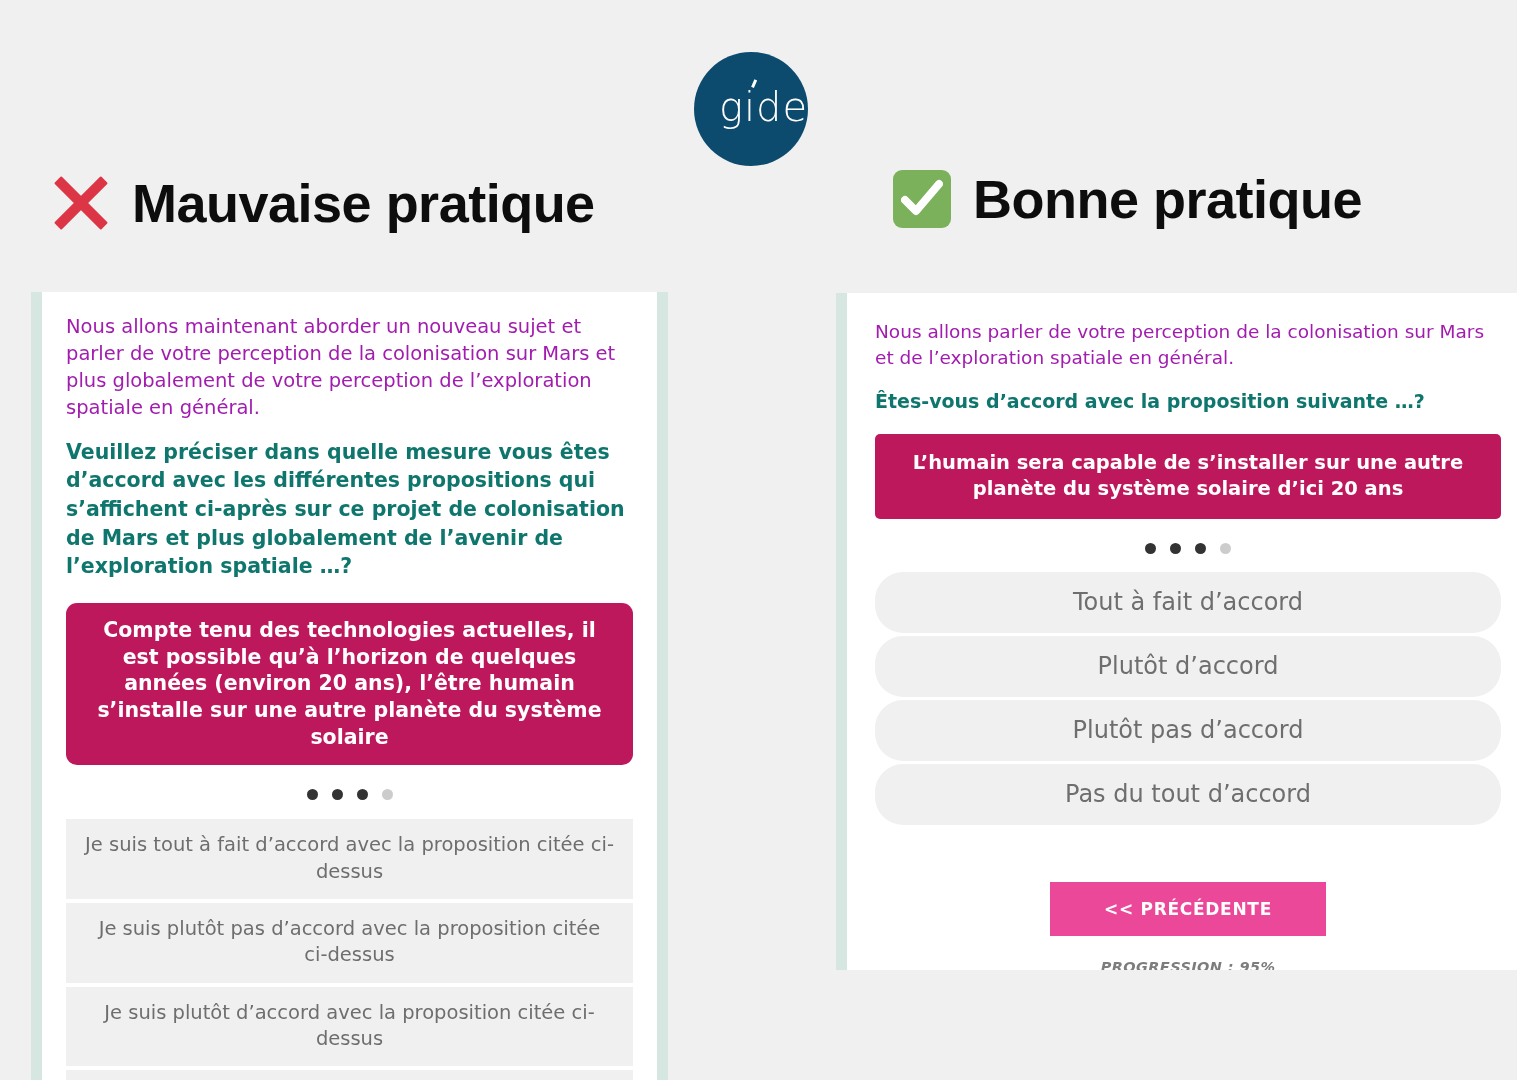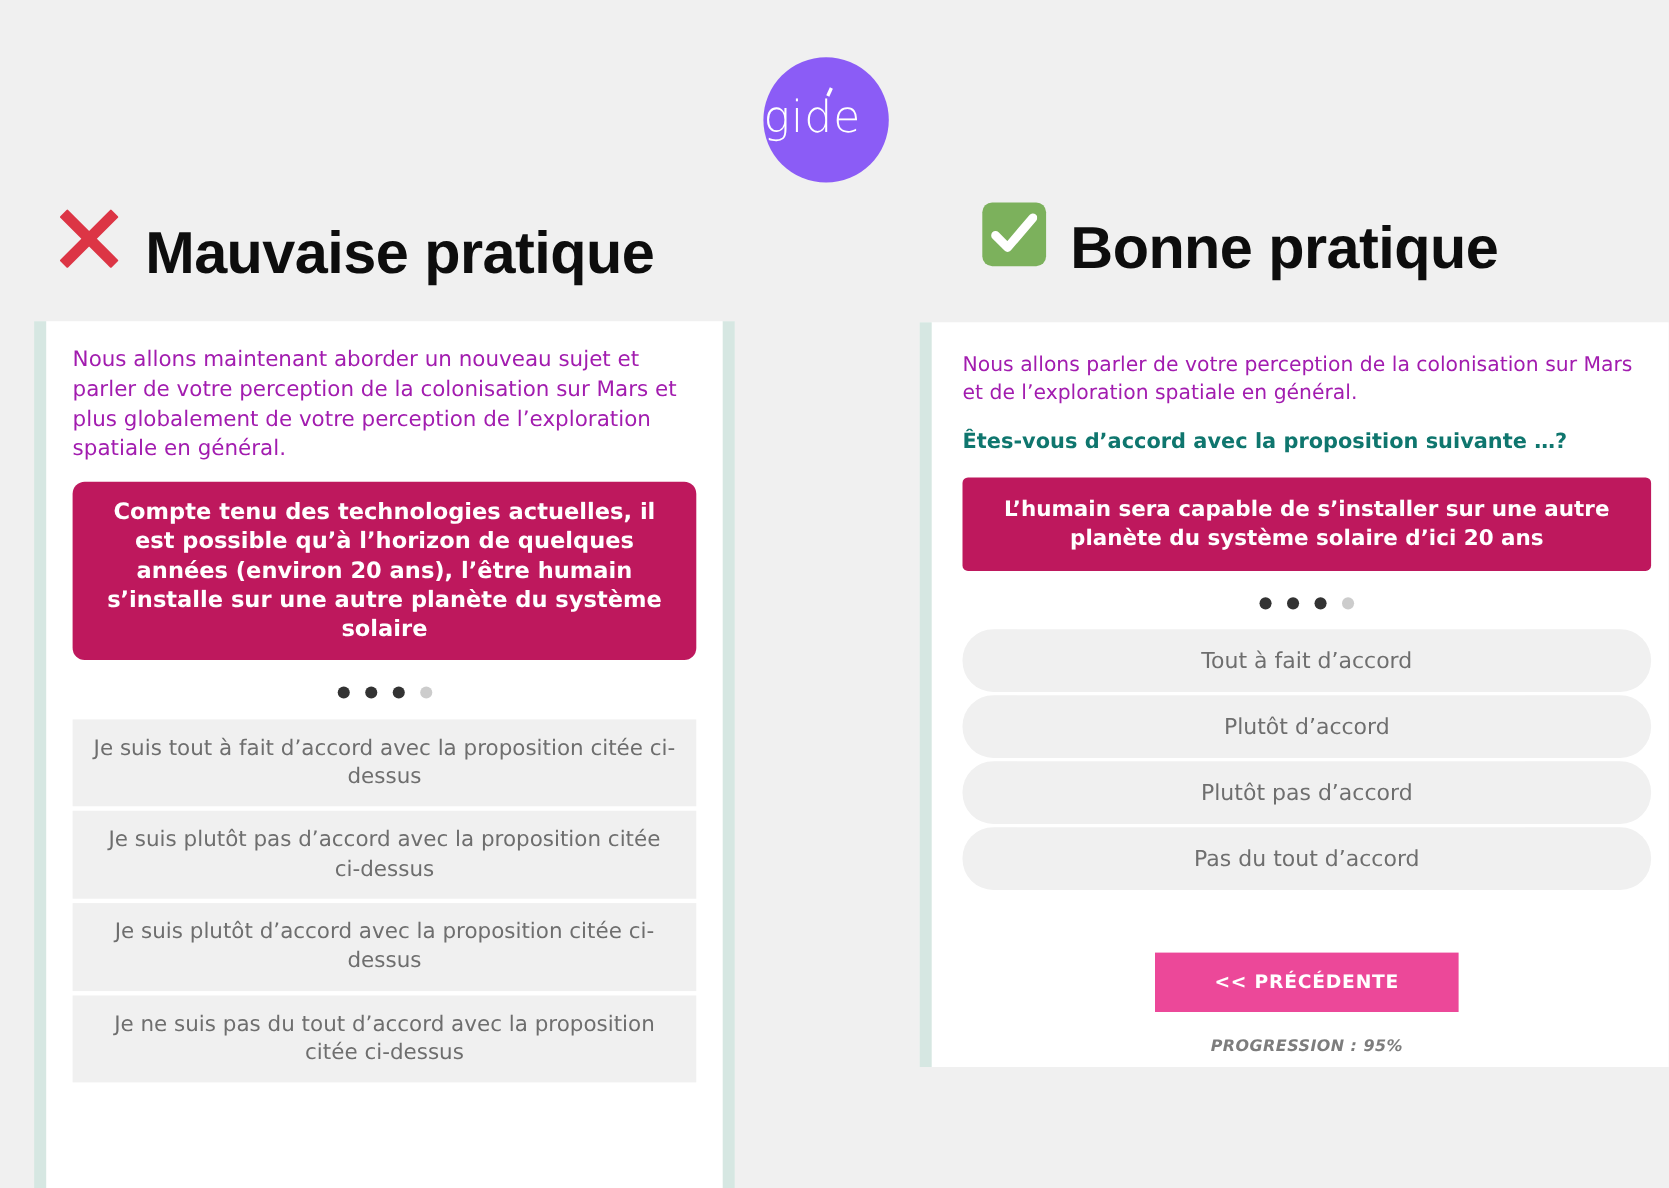--- a/index.html
+++ b/index.html
@@ -20,24 +20,24 @@
     position: absolute;
     left: 694px;
     top: 52px;
     width: 114px;
     height: 114px;
   }
   .logo-circle {
     width: 114px;
     height: 114px;
     border-radius: 50%;
-    background: #8b5cf6;
+    background: #0c4a6e;
     display: flex;
     align-items: center;
-    justify-content: flex-start;
+    justify-content: flex-end;
     position: relative;
   }
   .logo-text {
     color: #ffffff;
     font-size: 40px;
     font-weight: 300;
     letter-spacing: 1px;
     font-family: "DejaVu Sans", sans-serif;
     line-height: 1;
     position: relative;
@@ -64,21 +64,20 @@
   .heading-bad { left: 52px; top: 172px; }
   .heading-good { left: 893px; top: 168px; text-align: center; }
 
   .heading-label {
     font-size: 54px;
     font-weight: bold;
     color: #0d0d0d;
     font-family: "Liberation Sans", sans-serif;
     letter-spacing: -0.5px;
     white-space: nowrap;
-    margin-top: 27px;
   }
 
   .icon-cross {
     width: 58px;
     height: 58px;
     position: relative;
     flex: none;
   }
   .icon-cross::before,
   .icon-cross::after {
@@ -196,21 +195,21 @@
     font-family: "DejaVu Sans", sans-serif;
     box-sizing: border-box;
   }
   .option-bad {
     font-size: 19.5px;
     line-height: 1.35;
     padding: 13px 18px 14px 18px;
     margin-bottom: 4px;
   }
   .option-good {
-    font-size: 20px;
+    font-size: 24px;
     padding: 16px 18px 17px 18px;
     margin-bottom: 3px;
     border-radius: 28px;
   }
 
   .prev-wrap {
     display: flex;
     justify-content: center;
     margin-top: 57px;
   }
@@ -258,20 +257,21 @@
       <path d="M4 21 L15 32 L38 5" stroke="#ffffff" stroke-width="8" fill="none" stroke-linecap="round" stroke-linejoin="round"></path>
     </svg>
   </span>
   <span class="heading-label">Bonne pratique</span>
 </div>
 
 <div class="card card-bad">
 
   <p class="para para-bad">Nous allons maintenant aborder un nouveau sujet et parler de votre perception de la colonisation sur Mars et plus globalement de votre perception de l’exploration spatiale en général.</p>
 
+  <p class="para para-bad para-strong para-strong-bad">Veuillez préciser dans quelle mesure vous êtes d’accord avec les différentes propositions qui s’affichent ci-après sur ce projet de colonisation de Mars et plus globalement de l’avenir de l’exploration spatiale …?</p>
 
   <div class="banner banner-bad">Compte tenu des technologies actuelles, il est possible qu’à l’horizon de quelques années (environ 20 ans), l’être humain s’installe sur une autre planète du système solaire</div>
 
   <div class="dots dots-bad">
     <span class="dot"></span>
     <span class="dot"></span>
     <span class="dot"></span>
     <span class="dot inactive"></span>
   </div>
 

